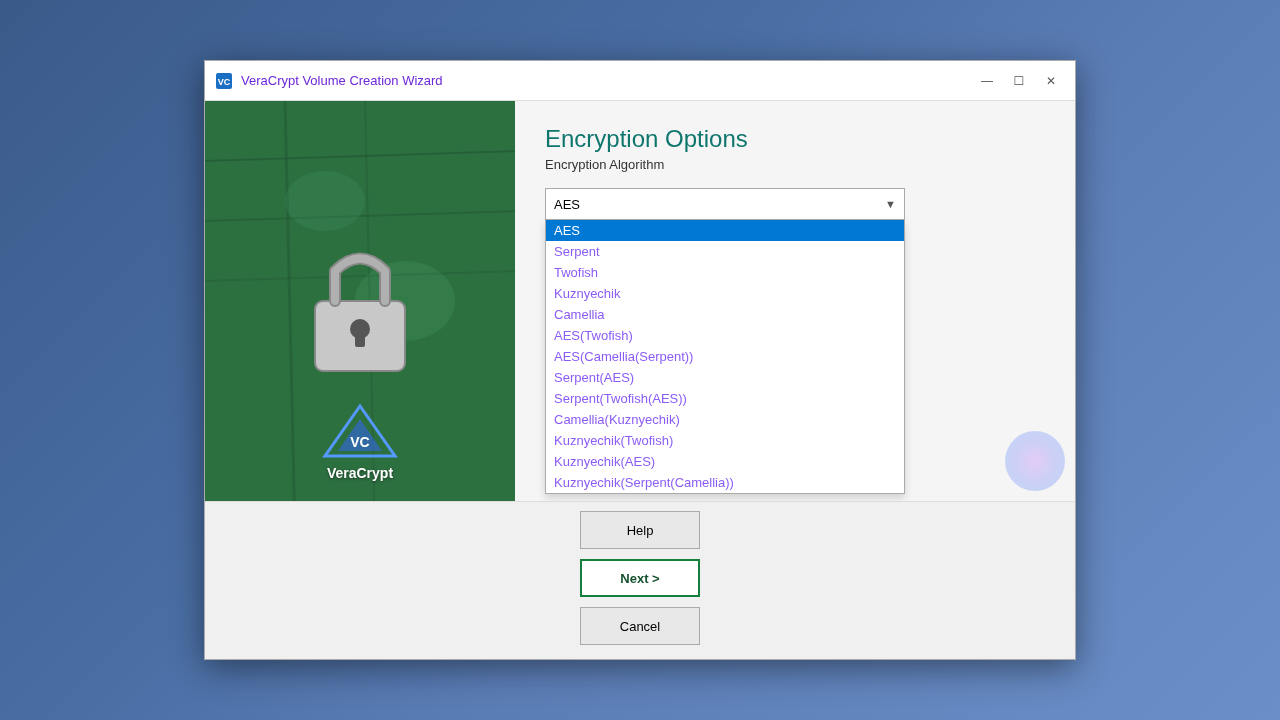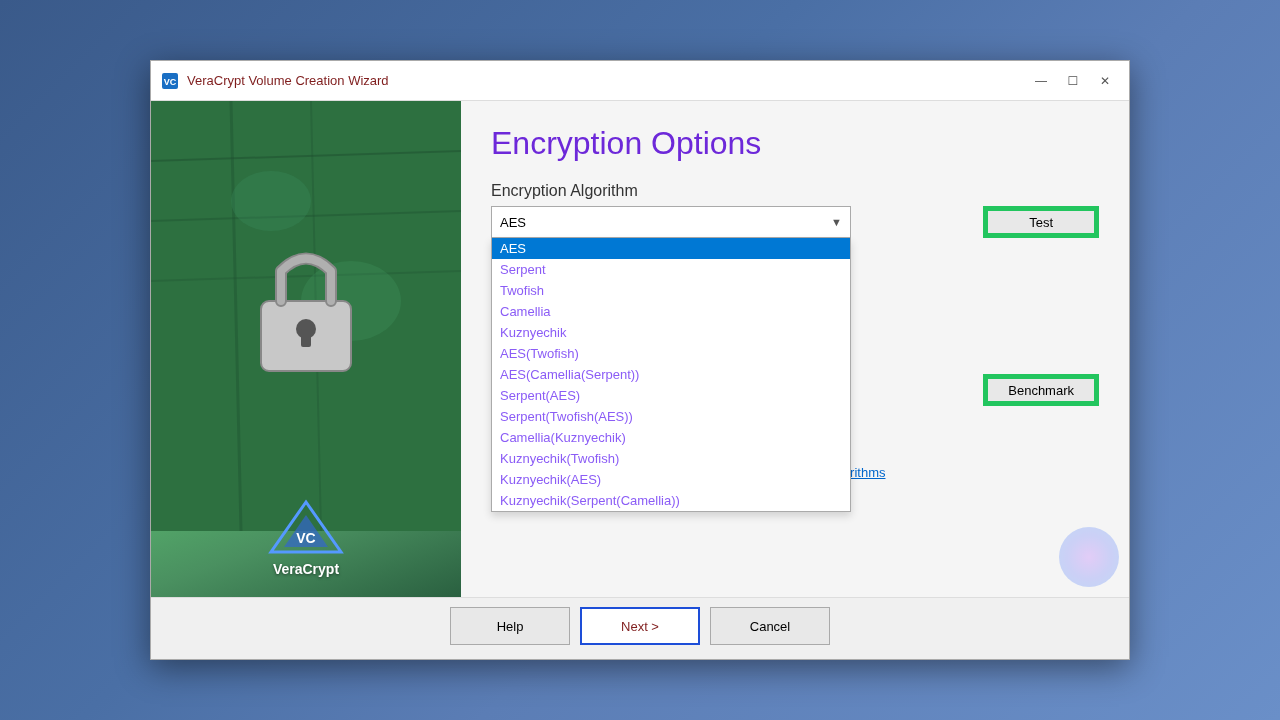--- a/index.html
+++ b/index.html
@@ -9,21 +9,21 @@
       height: 720px;
       background: linear-gradient(135deg, #3a5a8a 0%, #4a6fa5 40%, #5b7db5 60%, #6a8fc8 100%);
       display: flex;
       align-items: center;
       justify-content: center;
       font-family: 'Segoe UI', Arial, sans-serif;
       overflow: hidden;
     }
 
     .window {
-      width: 980px;
+      width: 872px;
       height: 600px;
       background: #f0f0f0;
       border: 1px solid #aaa;
       box-shadow: 0 8px 32px rgba(0,0,0,0.45);
       display: flex;
       flex-direction: column;
     }
 
     .titlebar {
       background: #fff;
@@ -42,21 +42,21 @@
       display: flex;
       align-items: center;
       justify-content: center;
       color: #3a7bd5;
       font-weight: bold;
       font-size: 13px;
     }
 
     .titlebar-title {
       font-size: 13px;
-      color: #7f1d1d;
+      color: #6d28d9;
       flex: 1;
     }
 
     .titlebar-controls {
       display: flex;
       gap: 4px;
     }
 
     .titlebar-btn {
       width: 28px;
@@ -94,30 +94,30 @@
     .main-panel {
       flex: 1;
       background: #f5f5f5;
       display: flex;
       flex-direction: column;
       padding: 24px 30px 0 30px;
       position: relative;
     }
 
     .page-title {
-      font-size: 32px;
+      font-size: 24px;
       font-weight: 300;
-      color: #6d28d9;
-      margin-bottom: 20px;
+      color: #0f766e;
+      margin-bottom: 4px;
     }
 
     .section-label {
-      font-size: 16px;
+      font-size: 13px;
       color: #333;
-      margin-bottom: 6px;
+      margin-bottom: 16px;
     }
 
     .dropdown-container {
       position: relative;
       width: 360px;
     }
 
     .dropdown-arrow {
       position: absolute;
       right: 8px;
@@ -201,52 +201,54 @@
 
     .footer {
       display: flex;
       justify-content: center;
       align-items: center;
       gap: 10px;
       padding: 9px 0 14px 0;
       background: #f0f0f0;
       border-top: 1px solid #ddd;
       flex-shrink: 0;
+      flex-direction: column;
     }
 
     .footer-btn {
       height: 38px;
       min-width: 120px;
       font-size: 13px;
       cursor: pointer;
       border: 1px solid #aaa;
       background: #e8e8e8;
     }
 
     .footer-btn.primary {
       background: #fff;
-      border: 2px solid #1d4ed8;
-      color: #7f1d1d;
-      font-weight: 400;
+      border: 2px solid #15803d;
+      color: #14532d;
+      font-weight: 700;
     }
 
     .floating-logo {
       position: absolute;
       bottom: 20px;
       left: 50%;
       transform: translateX(-50%);
       display: flex;
       flex-direction: column;
       align-items: center;
     }
 
     .enc-alg-area {
       display: flex;
       gap: 12px;
       align-items: flex-start;
+      flex-direction: column;
     }
 
     .enc-alg-left {
       flex: 1;
     }
 
     .enc-alg-right {
       display: flex;
       flex-direction: column;
       gap: 8px;
@@ -339,22 +341,22 @@
             <div class="dropdown-container">
               <div style="display:flex;align-items:center;border:1px solid #aaa;background:white;height:32px;padding:0 8px;cursor:pointer;">
                 <span style="flex:1;font-size:13px;">AES</span>
                 <span style="font-size:11px;color:#555;">▼</span>
               </div>
 
               <div class="dropdown-open">
                 <div class="dropdown-item selected">AES</div>
                 <div class="dropdown-item">Serpent</div>
                 <div class="dropdown-item">Twofish</div>
+                <div class="dropdown-item">Kuznyechik</div>
                 <div class="dropdown-item">Camellia</div>
-                <div class="dropdown-item">Kuznyechik</div>
                 <div class="dropdown-item">AES(Twofish)</div>
                 <div class="dropdown-item">AES(Camellia(Serpent))</div>
                 <div class="dropdown-item">Serpent(AES)</div>
                 <div class="dropdown-item">Serpent(Twofish(AES))</div>
                 <div class="dropdown-item">Camellia(Kuznyechik)</div>
                 <div class="dropdown-item">Kuznyechik(Twofish)</div>
                 <div class="dropdown-item">Kuznyechik(AES)</div>
                 <div class="dropdown-item">Kuznyechik(Serpent(Camellia))</div>
               </div>
             </div>

